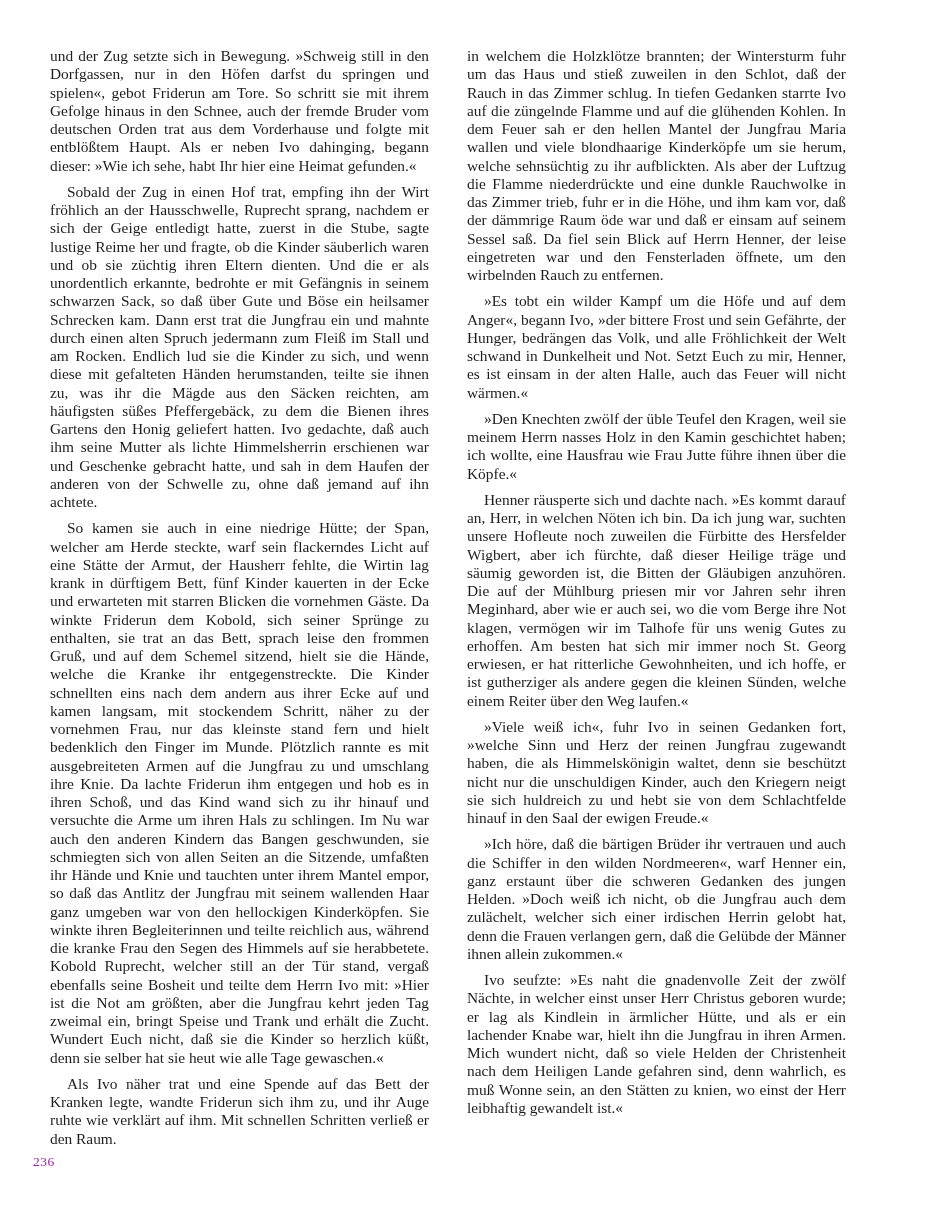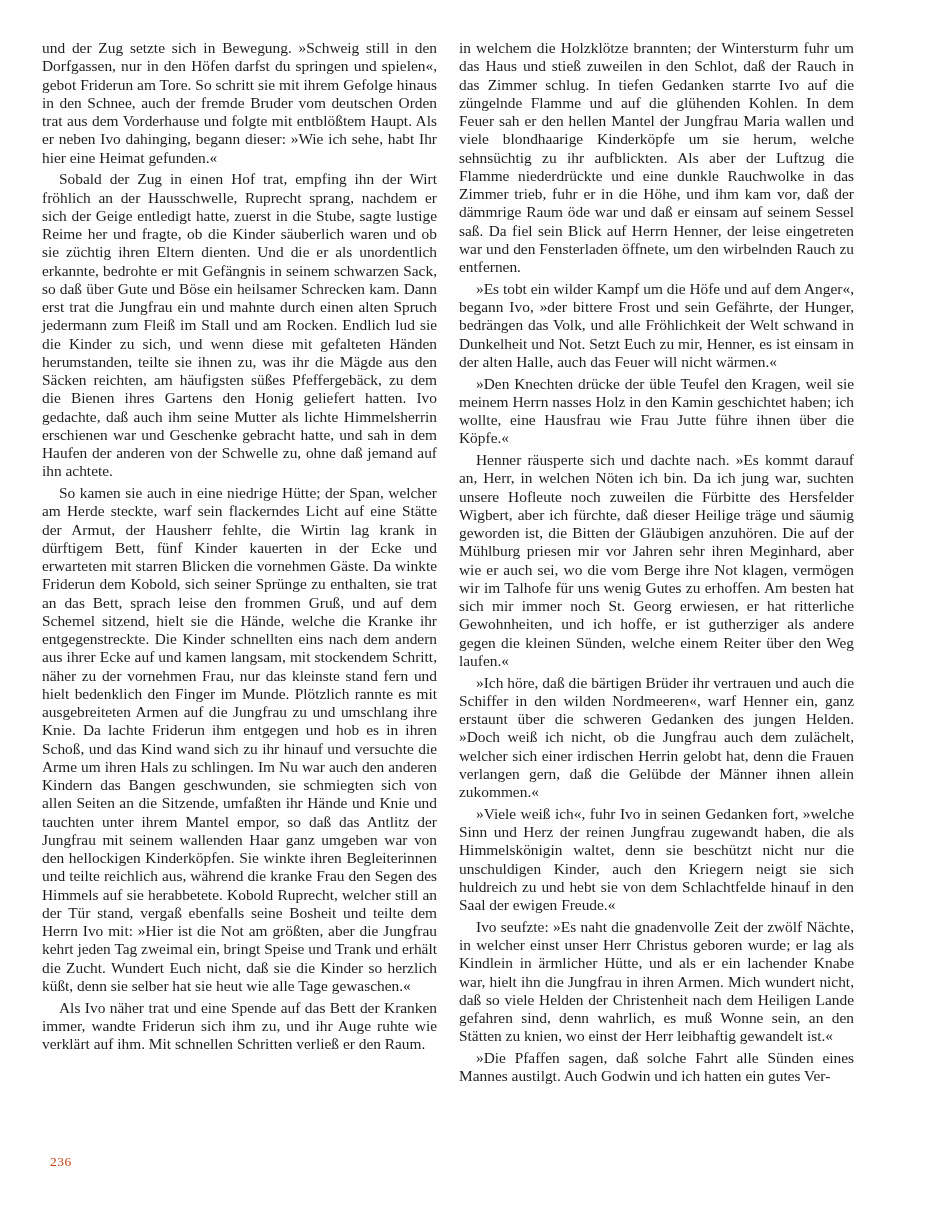--- a/index.html
+++ b/index.html
@@ -29,53 +29,52 @@
     width: 395px;
     font-size: 15.4px;
     line-height: 18.25px;
     text-align: justify;
     text-justify: inter-word;
     hyphens: auto;
     -webkit-hyphens: auto;
     font-kerning: normal;
   }
   .column p {
-    margin: 0;
+    margin: 8px;
     padding: 0;
   }
   .column p.indent {
     text-indent: 17px;
     margin-top: 3.5px;
   }
   .page-number {
     position: absolute;
-    left: 50px;
+    left: 33px;
     top: 1154px;
     font-size: 13.5px;
     line-height: 16px;
-    color: #c2410c;
+    color: #a21caf;
     letter-spacing: 0.5px;
   }
 </style>
 </head>
 <body>
 
 <div class="page">
   <div class="columns">
     <div class="column">
         <p>und der Zug setzte sich in Bewegung. »Schweig still in den Dorfgassen, nur in den Höfen darfst du springen und spielen«, gebot Friderun am Tore. So schritt sie mit ihrem Gefolge hinaus in den Schnee, auch der fremde Bruder vom deutschen Orden trat aus dem Vorderhause und folgte mit entblößtem Haupt. Als er neben Ivo dahinging, begann dieser: »Wie ich sehe, habt Ihr hier eine Heimat gefunden.«</p>
         <p class="indent">Sobald der Zug in einen Hof trat, empfing ihn der Wirt fröhlich an der Hausschwelle, Ruprecht sprang, nachdem er sich der Geige entledigt hatte, zuerst in die Stube, sagte lustige Reime her und fragte, ob die Kinder säuberlich waren und ob sie züchtig ihren Eltern dienten. Und die er als unordentlich erkannte, bedrohte er mit Gefängnis in seinem schwarzen Sack, so daß über Gute und Böse ein heilsamer Schrecken kam. Dann erst trat die Jungfrau ein und mahnte durch einen alten Spruch jedermann zum Fleiß im Stall und am Rocken. Endlich lud sie die Kinder zu sich, und wenn diese mit gefalteten Händen herumstanden, teilte sie ihnen zu, was ihr die Mägde aus den Säcken reichten, am häufigsten süßes Pfeffergebäck, zu dem die Bienen ihres Gartens den Honig geliefert hatten. Ivo gedachte, daß auch ihm seine Mutter als lichte Himmelsherrin erschienen war und Geschenke gebracht hatte, und sah in dem Haufen der anderen von der Schwelle zu, ohne daß jemand auf ihn achtete.</p>
         <p class="indent">So kamen sie auch in eine niedrige Hütte; der Span, welcher am Herde steckte, warf sein flackerndes Licht auf eine Stätte der Armut, der Hausherr fehlte, die Wirtin lag krank in dürftigem Bett, fünf Kinder kauerten in der Ecke und erwarteten mit starren Blicken die vornehmen Gäste. Da winkte Friderun dem Kobold, sich seiner Sprünge zu enthalten, sie trat an das Bett, sprach leise den frommen Gruß, und auf dem Schemel sitzend, hielt sie die Hände, welche die Kranke ihr entgegenstreckte. Die Kinder schnellten eins nach dem andern aus ihrer Ecke auf und kamen langsam, mit stockendem Schritt, näher zu der vornehmen Frau, nur das kleinste stand fern und hielt bedenklich den Finger im Munde. Plötzlich rannte es mit ausgebreiteten Armen auf die Jungfrau zu und umschlang ihre Knie. Da lachte Friderun ihm entgegen und hob es in ihren Schoß, und das Kind wand sich zu ihr hinauf und versuchte die Arme um ihren Hals zu schlingen. Im Nu war auch den anderen Kindern das Bangen geschwunden, sie schmiegten sich von allen Seiten an die Sitzende, umfaßten ihr Hände und Knie und tauchten unter ihrem Mantel empor, so daß das Antlitz der Jungfrau mit seinem wallenden Haar ganz umgeben war von den hellockigen Kinderköpfen. Sie winkte ihren Begleiterinnen und teilte reichlich aus, während die kranke Frau den Segen des Himmels auf sie herabbetete. Kobold Ruprecht, welcher still an der Tür stand, vergaß ebenfalls seine Bosheit und teilte dem Herrn Ivo mit: »Hier ist die Not am größten, aber die Jungfrau kehrt jeden Tag zweimal ein, bringt Speise und Trank und erhält die Zucht. Wundert Euch nicht, daß sie die Kinder so herzlich küßt, denn sie selber hat sie heut wie alle Tage gewaschen.«</p>
-        <p class="indent">Als Ivo näher trat und eine Spende auf das Bett der Kranken immer, wandte Friderun sich ihm zu, und ihr Auge ruhte wie verklärt auf ihm. Mit schnellen Schritten verließ er den Raum.</p>
+        <p class="indent">Als Ivo näher trat und eine Spende auf das Bett der Kranken legte, wandte Friderun sich ihm zu, und ihr Auge ruhte wie verklärt auf ihm. Mit schnellen Schritten verließ er den Raum.</p>
       </div>
     <div class="column">
         <p>in welchem die Holzklötze brannten; der Wintersturm fuhr um das Haus und stieß zuweilen in den Schlot, daß der Rauch in das Zimmer schlug. In tiefen Gedanken starrte Ivo auf die züngelnde Flamme und auf die glühenden Kohlen. In dem Feuer sah er den hellen Mantel der Jungfrau Maria wallen und viele blondhaarige Kinderköpfe um sie herum, welche sehnsüchtig zu ihr aufblickten. Als aber der Luftzug die Flamme niederdrückte und eine dunkle Rauchwolke in das Zimmer trieb, fuhr er in die Höhe, und ihm kam vor, daß der dämmrige Raum öde war und daß er einsam auf seinem Sessel saß. Da fiel sein Blick auf Herrn Henner, der leise eingetreten war und den Fensterladen öffnete, um den wirbelnden Rauch zu entfernen.</p>
         <p class="indent">»Es tobt ein wilder Kampf um die Höfe und auf dem Anger«, begann Ivo, »der bittere Frost und sein Gefährte, der Hunger, bedrängen das Volk, und alle Fröhlichkeit der Welt schwand in Dunkelheit und Not. Setzt Euch zu mir, Henner, es ist einsam in der alten Halle, auch das Feuer will nicht wärmen.«</p>
-        <p class="indent">»Den Knechten drücke der üble Teufel den Kragen, weil sie meinem Herrn nasses Holz in den Kamin geschichtet haben; ich wollte, eine Hausfrau wie Frau Jutte führe ihnen über die Köpfe.«</p>
+        <p class="indent">»Den Knechten zwölf der üble Teufel den Kragen, weil sie meinem Herrn nasses Holz in den Kamin geschichtet haben; ich wollte, eine Hausfrau wie Frau Jutte führe ihnen über die Köpfe.«</p>
         <p class="indent">Henner räusperte sich und dachte nach. »Es kommt darauf an, Herr, in welchen Nöten ich bin. Da ich jung war, suchten unsere Hofleute noch zuweilen die Fürbitte des Hersfelder Wigbert, aber ich fürchte, daß dieser Heilige träge und säumig geworden ist, die Bitten der Gläubigen anzuhören. Die auf der Mühlburg priesen mir vor Jahren sehr ihren Meginhard, aber wie er auch sei, wo die vom Berge ihre Not klagen, vermögen wir im Talhofe für uns wenig Gutes zu erhoffen. Am besten hat sich mir immer noch St. Georg erwiesen, er hat ritterliche Gewohnheiten, und ich hoffe, er ist gutherziger als andere gegen die kleinen Sünden, welche einem Reiter über den Weg laufen.«</p>
+        <p class="indent">»Viele weiß ich«, fuhr Ivo in seinen Gedanken fort, »welche Sinn und Herz der reinen Jungfrau zugewandt haben, die als Himmelskönigin waltet, denn sie beschützt nicht nur die unschuldigen Kinder, auch den Kriegern neigt sie sich huldreich zu und hebt sie von dem Schlachtfelde hinauf in den Saal der ewigen Freude.«</p>
         <p class="indent">»Ich höre, daß die bärtigen Brüder ihr vertrauen und auch die Schiffer in den wilden Nordmeeren«, warf Henner ein, ganz erstaunt über die schweren Gedanken des jungen Helden. »Doch weiß ich nicht, ob die Jungfrau auch dem zulächelt, welcher sich einer irdischen Herrin gelobt hat, denn die Frauen verlangen gern, daß die Gelübde der Männer ihnen allein zukommen.«</p>
-        <p class="indent">»Viele weiß ich«, fuhr Ivo in seinen Gedanken fort, »welche Sinn und Herz der reinen Jungfrau zugewandt haben, die als Himmelskönigin waltet, denn sie beschützt nicht nur die unschuldigen Kinder, auch den Kriegern neigt sie sich huldreich zu und hebt sie von dem Schlachtfelde hinauf in den Saal der ewigen Freude.«</p>
         <p class="indent">Ivo seufzte: »Es naht die gnadenvolle Zeit der zwölf Nächte, in welcher einst unser Herr Christus geboren wurde; er lag als Kindlein in ärmlicher Hütte, und als er ein lachender Knabe war, hielt ihn die Jungfrau in ihren Armen. Mich wundert nicht, daß so viele Helden der Christenheit nach dem Heiligen Lande gefahren sind, denn wahrlich, es muß Wonne sein, an den Stätten zu knien, wo einst der Herr leibhaftig gewandelt ist.«</p>
-        <p class="indent">»Die Pfaffen sagen, daß solche Fahrt alle Sünden eines Mannes austilgt. Auch Godwin und ich hatten ein gutes Ver-</p>
       </div>
   </div>
   <div class="page-number">236</div>
 </div>
 
 </body></html>

